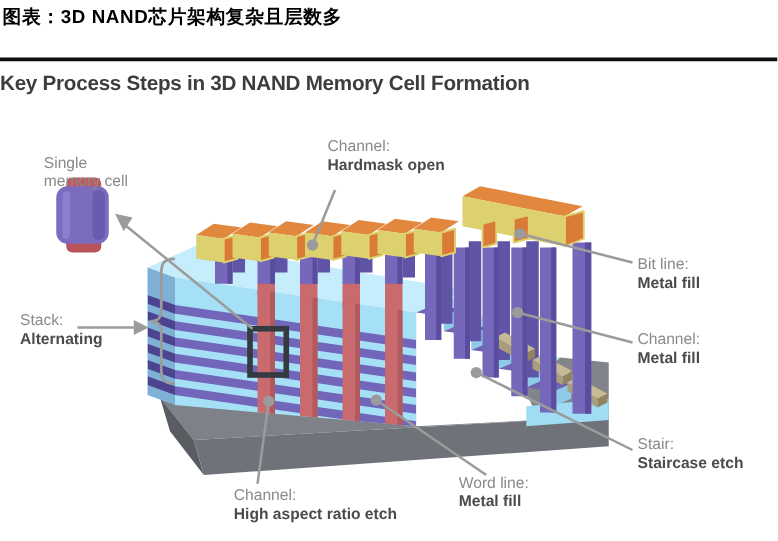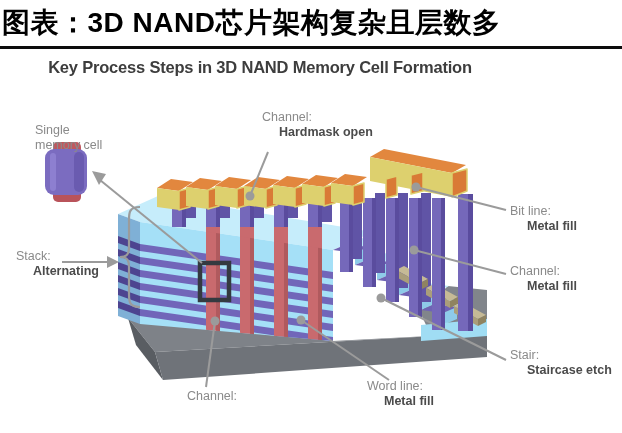--- a/index.html
+++ b/index.html
@@ -1,26 +1,26 @@
 <!DOCTYPE html>
 <html><head>
 <meta charset="utf-8">
 <style>
   html,body{margin:0;padding:0;background:#ffffff;}
   body{width:622px;height:433px;position:relative;overflow:hidden;
        font-family:"Liberation Sans","DejaVu Sans",sans-serif;}
-  .page-title{position:absolute;left:2px;top:4px;font-size:28px;font-weight:600;
+  .page-title{position:absolute;left:2px;top:4px;font-size:15px;font-weight:600;
               color:#000;letter-spacing:0.5px;white-space:nowrap;}
   .rule{position:absolute;left:0;top:46px;width:622px;height:3px;background:#0c0c0c;}
-  .fig-title{position:absolute;left:0;top:58px;width:520px;text-align:center;
+  .fig-title{position:absolute;left:0;top:58px;width:520px;
              font-size:16.5px;font-weight:bold;color:#3d3d3d;letter-spacing:-0.2px;}
   .art{position:absolute;left:0;top:0;z-index:1;}
   .ann{position:absolute;z-index:2;font-size:12.5px;line-height:15px;color:#8a8a8a;white-space:nowrap;}
   .ann .t{display:block;}
-  .ann .d{display:block;font-weight:bold;color:#4b4b4b;margin-left:17px;}
+  .ann .d{display:block;font-weight:bold;color:#4b4b4b;}
 </style>
 </head>
 <body>
 
 <div class="page-title">图表：3D NAND芯片架构复杂且层数多</div>
 <div class="rule"></div>
 
 <div class="fig-title">Key Process Steps in 3D NAND Memory Cell Formation</div>
 
 <svg class="art" width="622" height="433" viewBox="0 0 622 433">
@@ -276,18 +276,19 @@
   <span class="d">Staircase etch</span>
 </div>
 
 <div class="ann" style="left:16px;top:249px">
   <span class="t">Stack:</span>
   <span class="d">Alternating</span>
 </div>
 
 <div class="ann" style="left:187px;top:389px">
   <span class="t">Channel:</span>
+  <span class="d">High aspect ratio etch</span>
 </div>
 
 <div class="ann" style="left:367px;top:379px">
   <span class="t">Word line:</span>
   <span class="d">Metal fill</span>
 </div>
 
 </body></html>

